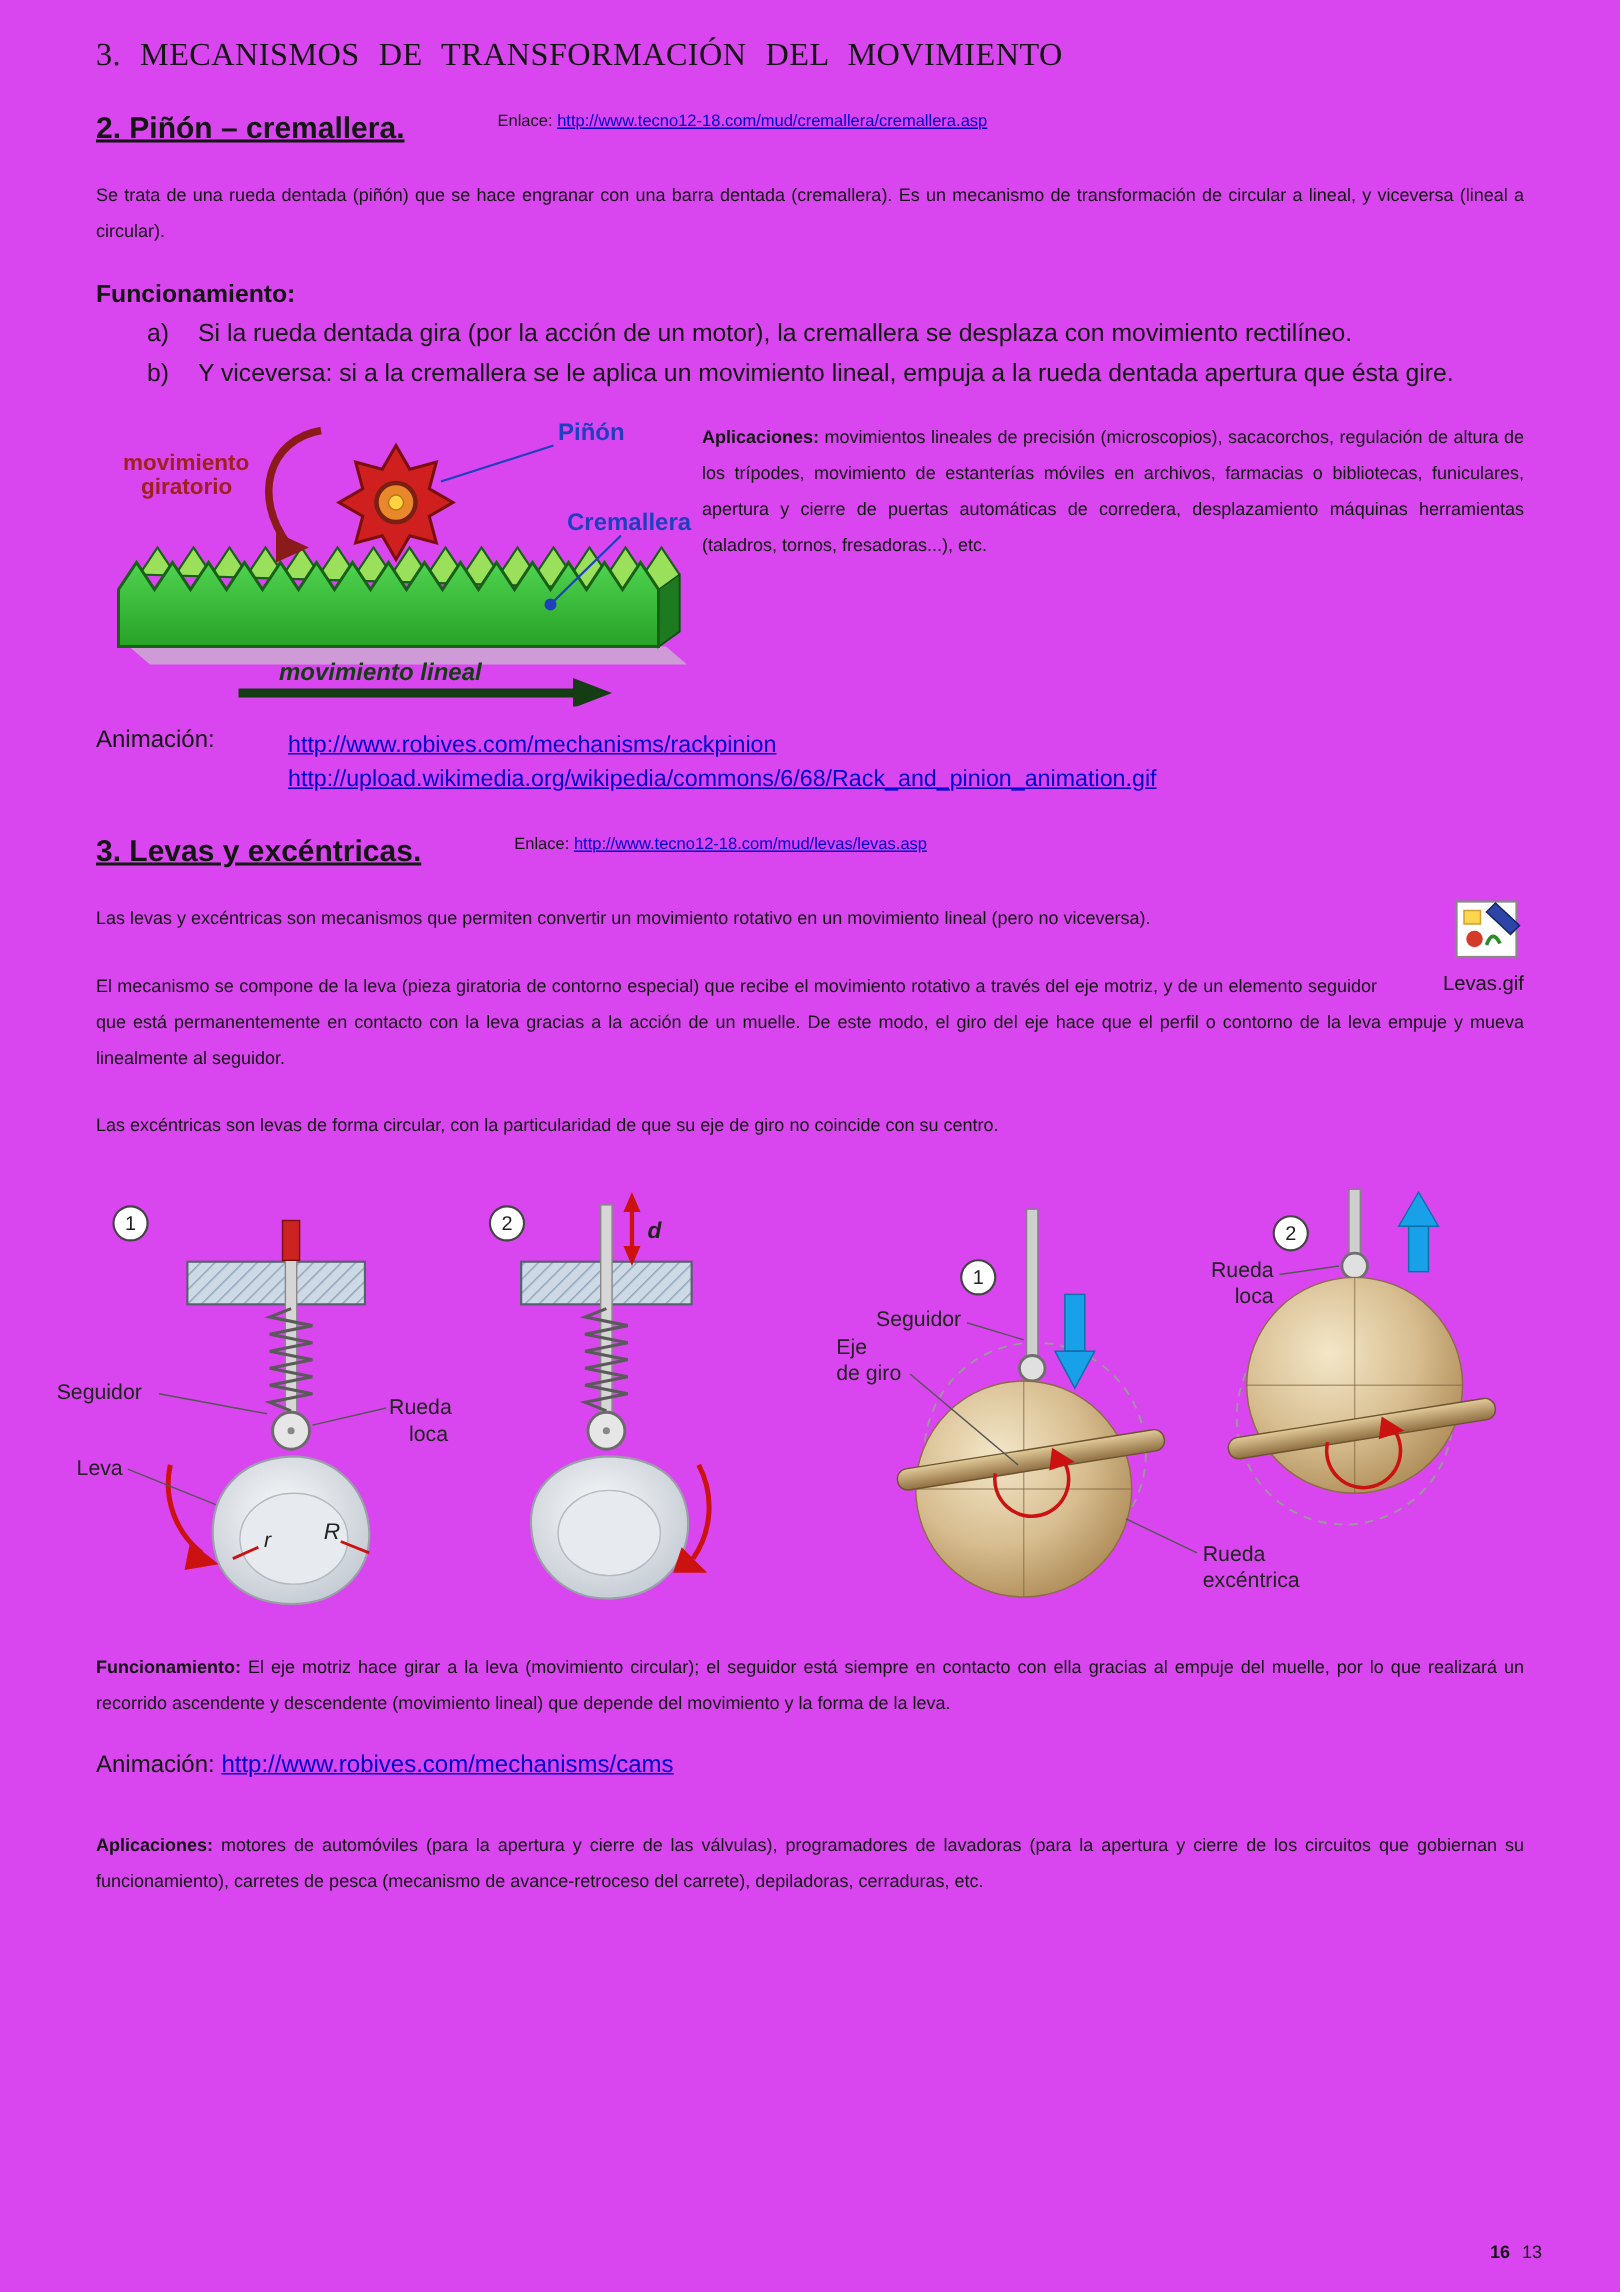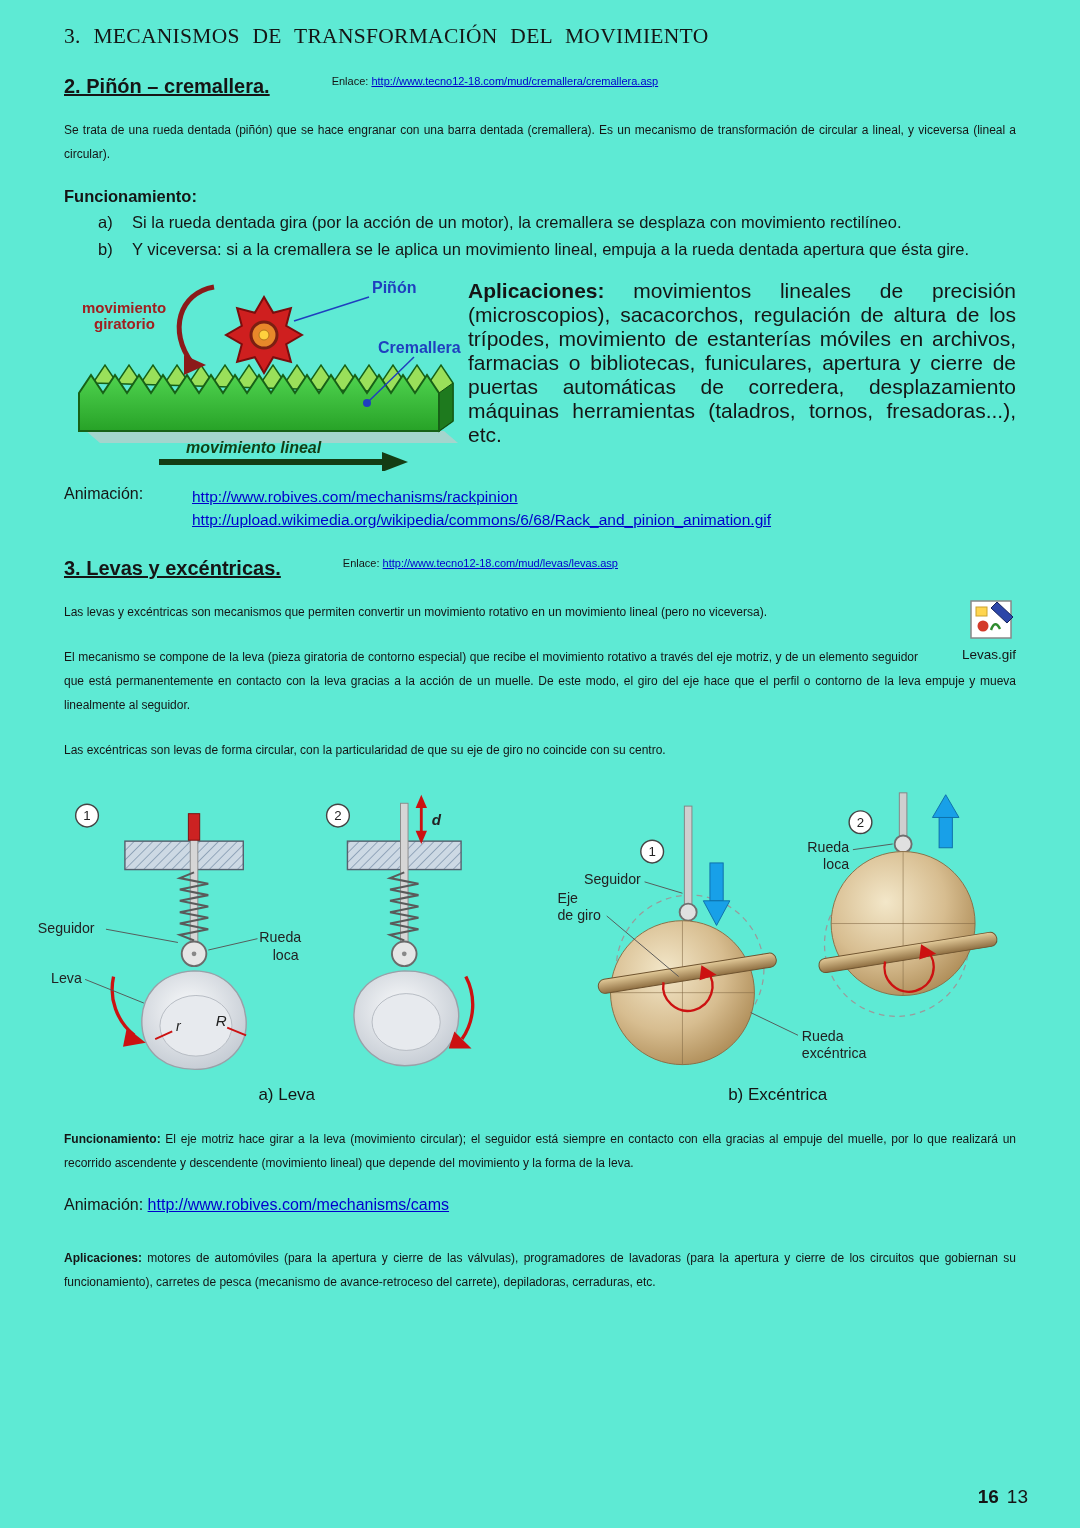--- a/index.html
+++ b/index.html
@@ -1,51 +1,51 @@
 <!DOCTYPE html>
 <html><head>
 <meta charset="utf-8">
 <style>
   * { margin:0; padding:0; box-sizing:border-box; }
   html,body { background:#ffffff; }
   .page {
     width:1080px; height:1528px; position:relative; overflow:hidden;
     padding:20px 64px 0 64px;
-    font-family:"Liberation Sans", sans-serif; color:#151515; background:#5eead4;
+    font-family:"Liberation Sans", sans-serif; color:#151515; background:#d946ef;
   }
   .doc-title {
     font-family:"Liberation Serif", serif; font-weight:400;
     font-size:21.5px; word-spacing:7px; letter-spacing:.3px;
     margin:4px 0 26px 0;
   }
   .sec-row { display:flex; align-items:flex-start; margin-bottom:20px; }
   .sec-heading { font-size:20px; font-weight:700; text-decoration:underline; }
   .enlace-group { font-size:11px; margin-left:62px; white-space:nowrap; }
   a.link { color:#0000cc; text-decoration:underline; cursor:pointer; }
   p.body { font-size:12px; line-height:24px; text-align:justify; margin:16px 0 21px 0; }
   .label-bold { font-weight:700; }
   .func-label { font-size:16.5px; font-weight:700; margin-bottom:4px; }
   .list { margin:0 0 12px 34px; }
   .list-item { display:flex; font-size:16.5px; line-height:24px; margin-bottom:3px; }
   .list-marker { width:34px; flex:none; }
   .list-text { flex:1; text-align:justify; }
   .fig-row { display:flex; gap:4px; margin:4px 0 14px 0; }
   .rack-fig { flex:none; }
-  .aplicaciones { flex:1; font-size:21px; line-height:24px; text-align:justify; padding-top:6px; }
+  .aplicaciones { flex:1; font-size:12px; line-height:24px; text-align:justify; padding-top:6px; }
   .anim-row { display:flex; font-size:15.5px; margin-bottom:26px; }
   .anim-label { width:128px; flex:none; font-size:16px; }
   .anim-links { line-height:23px; }
   .leva-icon-box { float:right; width:84px; margin:0 0 4px 14px; text-align:right; }
   .leva-caption { font-size:13.5px; margin-top:1px; }
   .bigfig-row { display:flex; gap:18px; margin-left:-30px; }
   .captions-row { display:flex; margin-left:-30px; margin-top:2px; margin-bottom:22px; font-size:17px; }
   .cap-left { width:524px; text-align:center; }
   .cap-right { width:494px; text-align:center; }
   .anim-single { font-size:16px; margin-bottom:32px; }
-  .footer { position:absolute; right:52px; bottom:20px; font-size:19px; }
+  .footer { position:absolute; right:52px; bottom:20px; font-size:12px; }
   .footer .pg-bold { font-weight:700; margin-right:8px; }
   svg text.fig-label { font-family:"Liberation Sans", sans-serif; }
 </style>
 </head>
 <body>
 
 <div class="page">
 
   <h1 class="doc-title">3. MECANISMOS DE TRANSFORMACIÓN DEL MOVIMIENTO</h1>
 
@@ -274,24 +274,20 @@
         <text class="fig-label" x="318" y="82" font-size="15" fill="#222" text-anchor="end">loca</text>
         <line x1="322" y1="62" x2="364" y2="56" stroke="#555" stroke-width="1"></line>
       </g>
 
       <text class="fig-label" x="268" y="264" font-size="15" fill="#222">Rueda</text>
       <text class="fig-label" x="268" y="282" font-size="15" fill="#222">excéntrica</text>
       <line x1="264" y1="258" x2="214" y2="234" stroke="#555" stroke-width="1"></line>
     </svg>
   </div>
 
-  <div class="captions-row">
-    <div class="cap-left">a) Leva</div>
-    <div class="cap-right">b) Excéntrica</div>
-  </div>
 
   <p class="body">
     <span class="label-bold">Funcionamiento:</span>
     <span>El eje motriz hace girar a la leva (movimiento circular); el seguidor está siempre en contacto con ella gracias al empuje del muelle, por lo que realizará un recorrido ascendente y descendente (movimiento lineal) que depende del movimiento y la forma de la leva.</span>
   </p>
 
   <p class="anim-single">
     <span>Animación:</span>
     <a class="link">http://www.robives.com/mechanisms/cams</a>
   </p>

